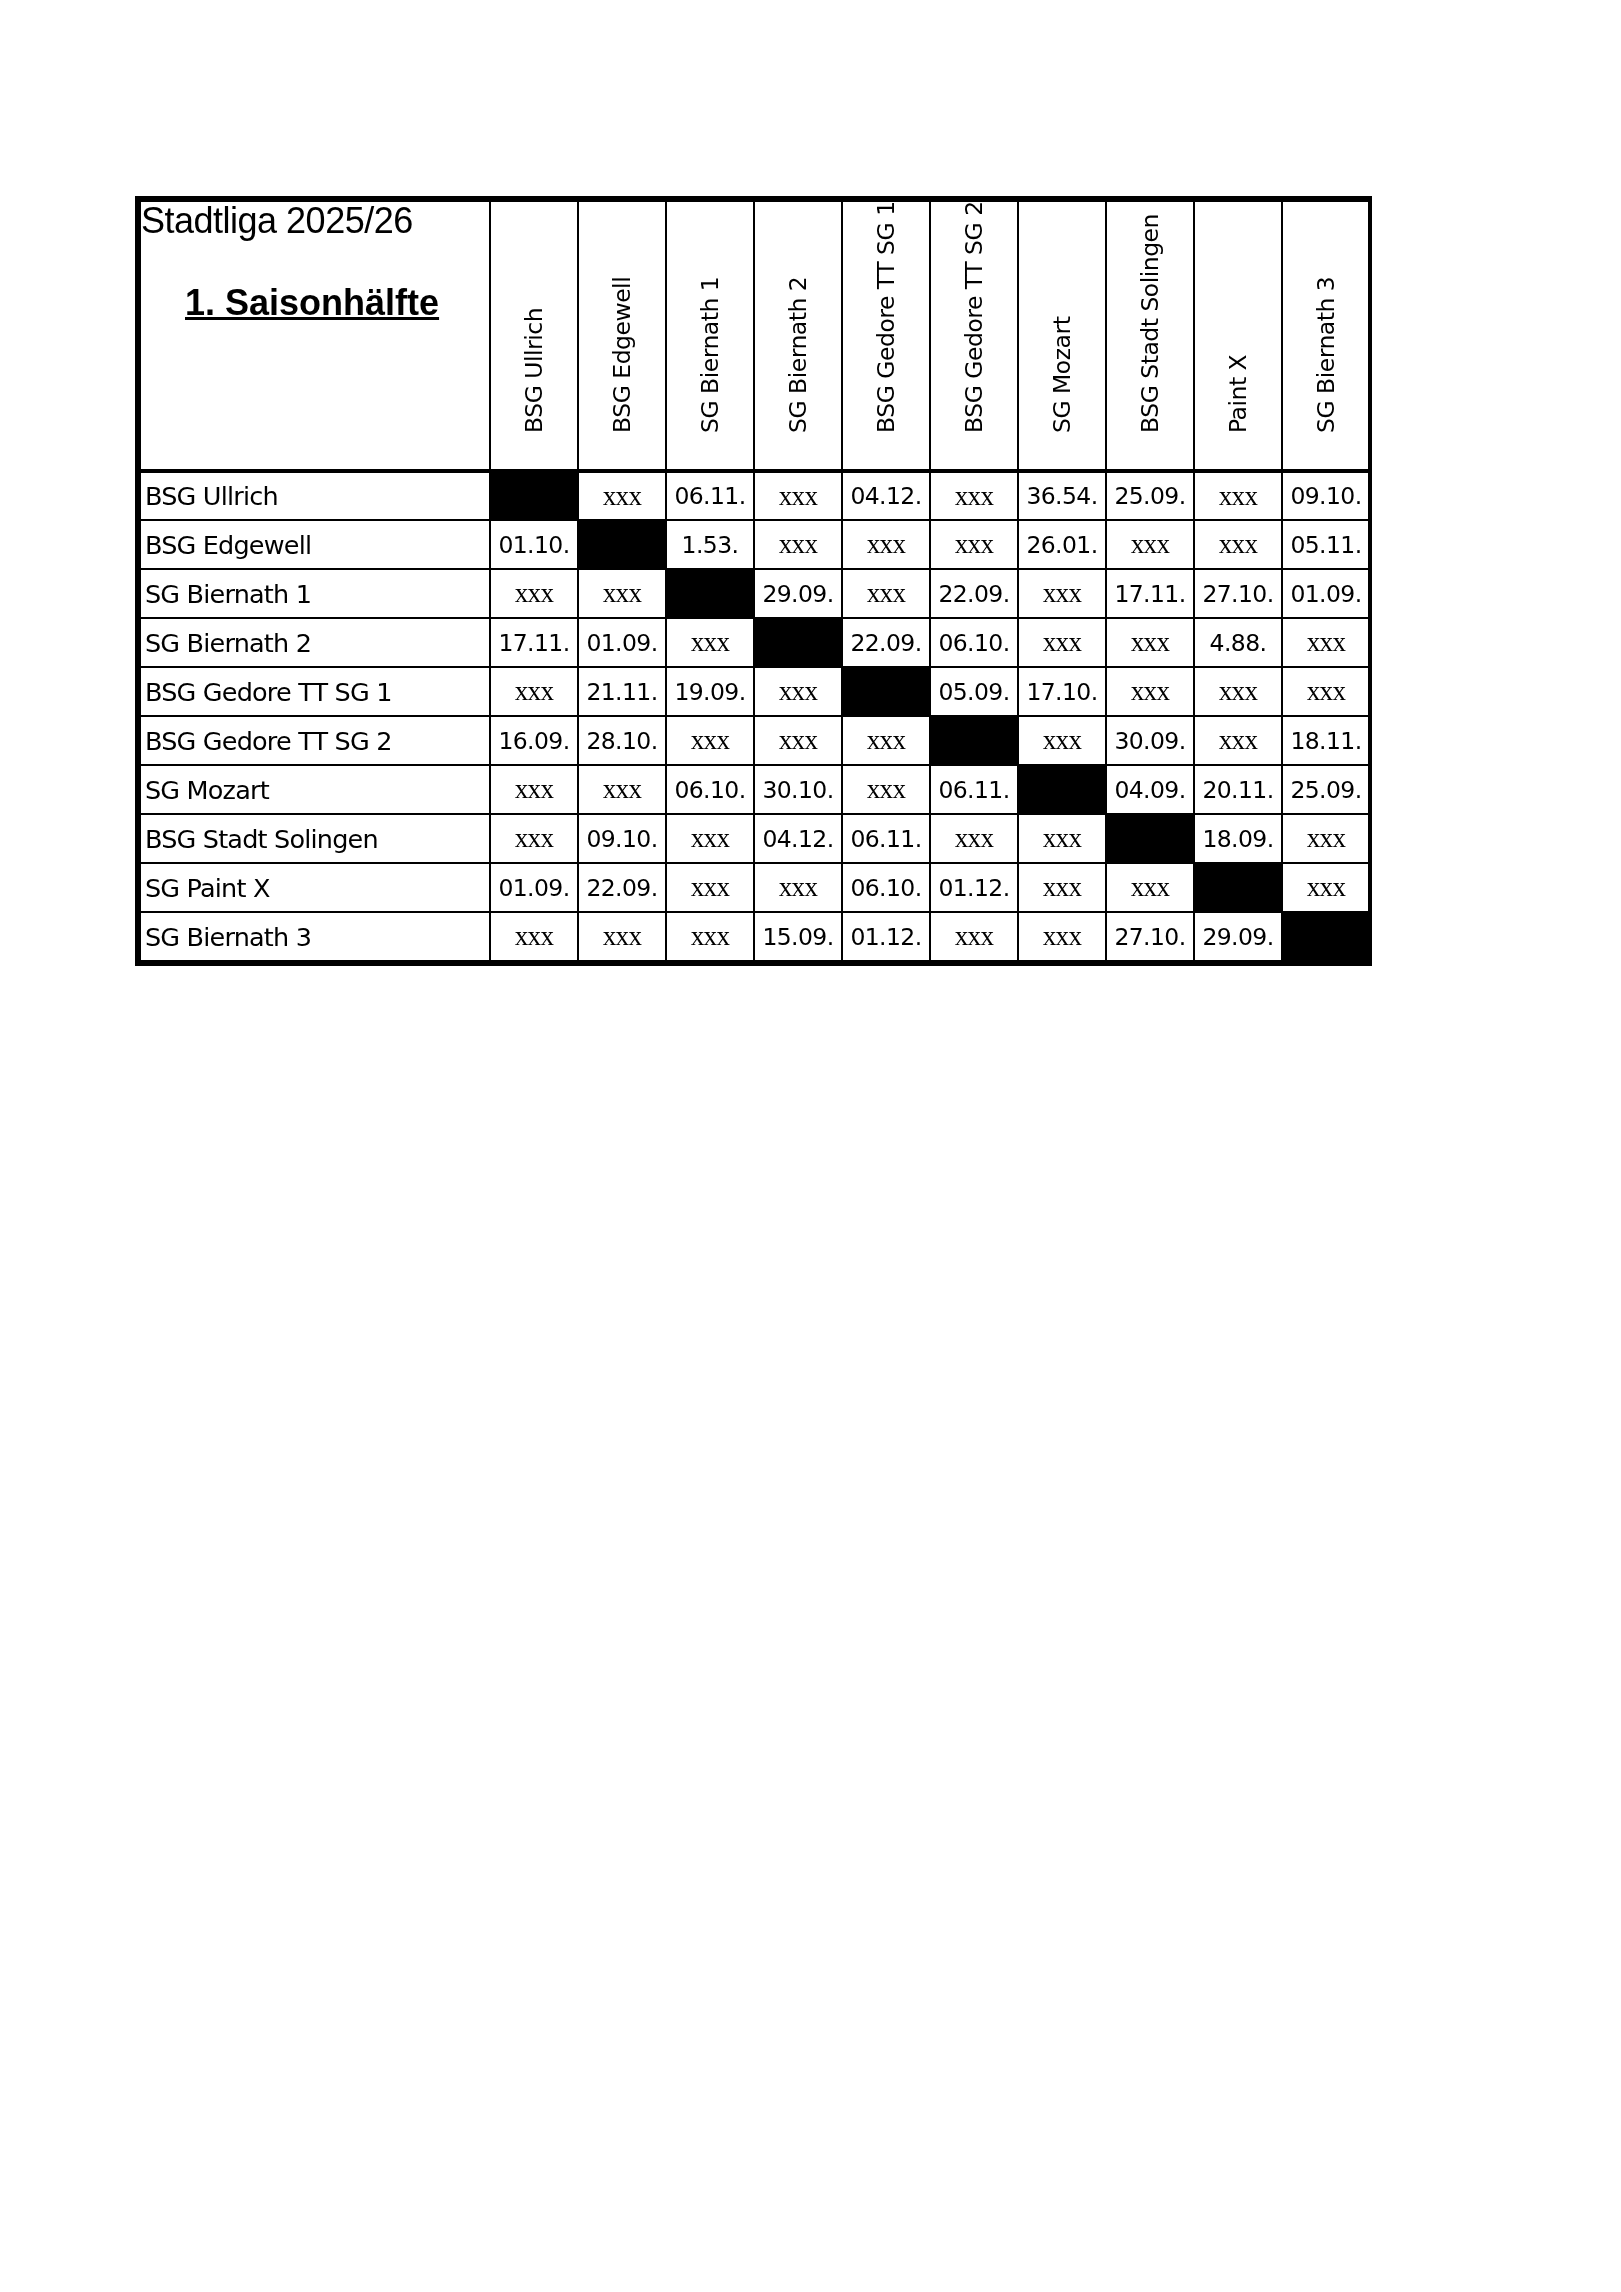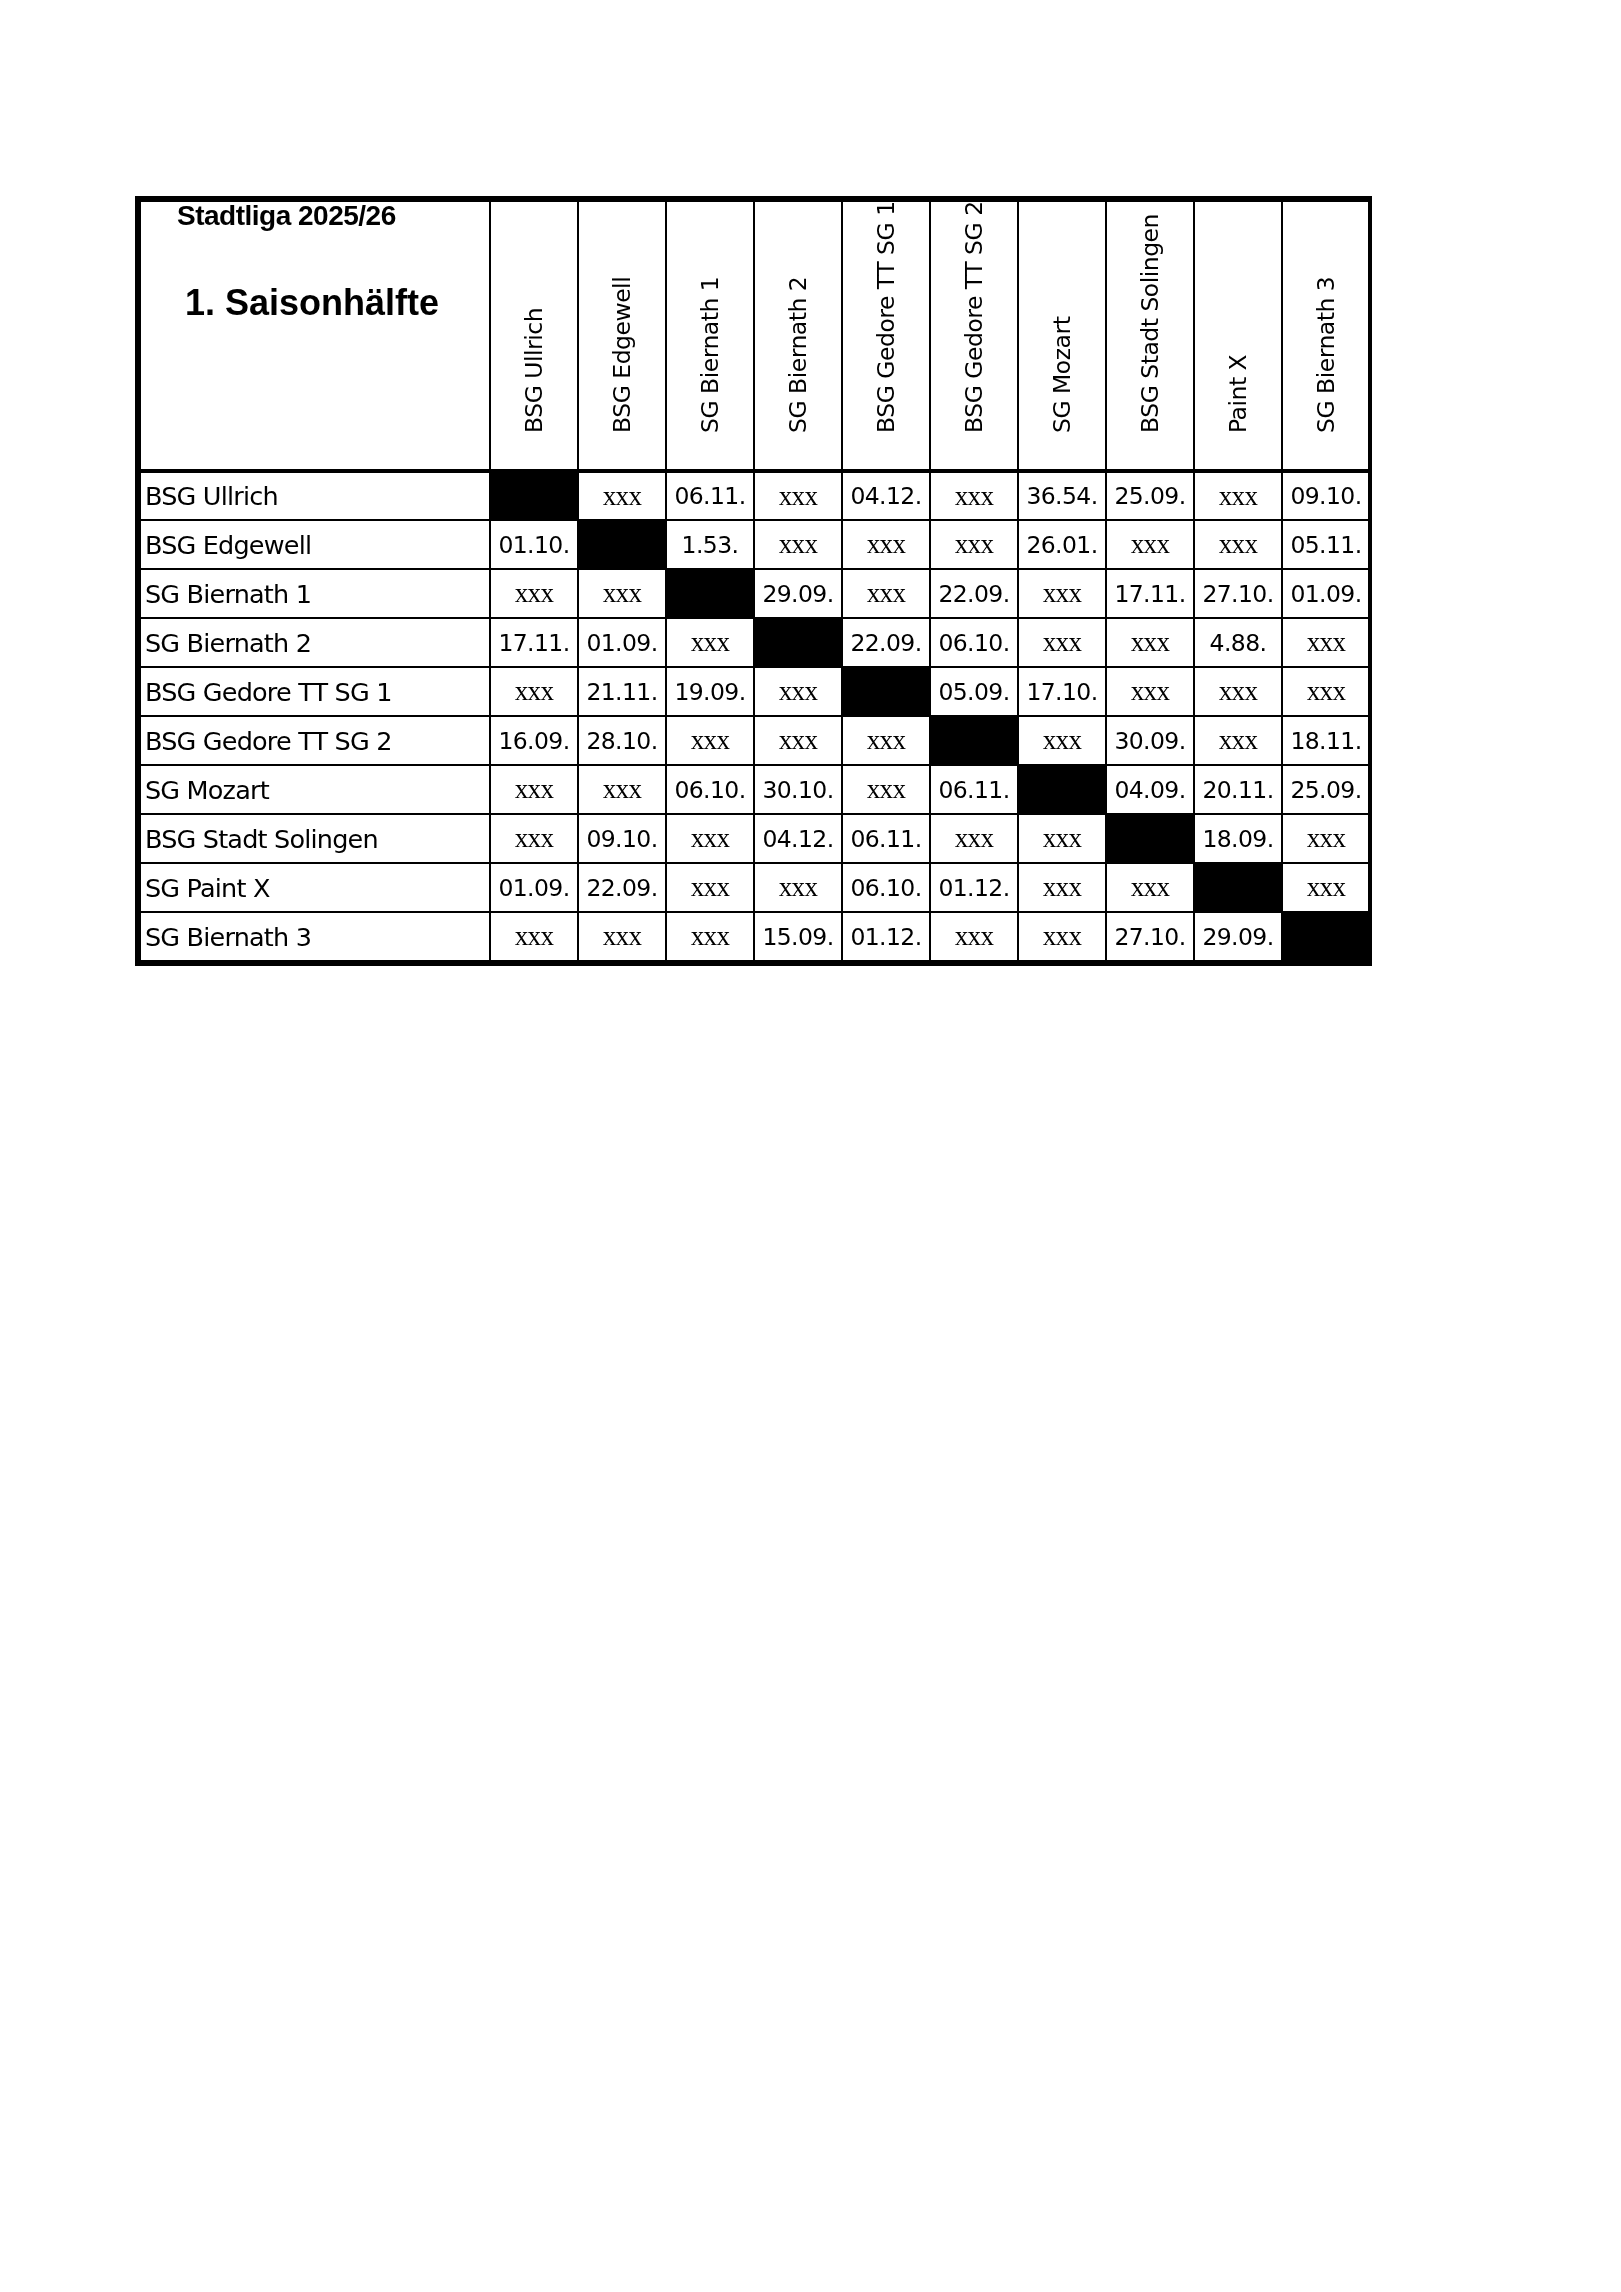--- a/index.html
+++ b/index.html
@@ -3,22 +3,22 @@
 <meta charset="utf-8">
 <style>
   html, body { margin: 0; padding: 0; background: #ffffff; }
   body { width: 1621px; height: 2293px; position: relative; overflow: hidden; font-family: "DejaVu Sans", "Liberation Sans", sans-serif; color: #000; }
   .sheet { position: absolute; left: 135px; top: 196px; width: 1237px; border: 4.9px solid #000; box-sizing: border-box; }
   table { border-collapse: collapse; table-layout: fixed; width: 100%; }
   td, th { border: 2px solid #000; padding: 0; box-sizing: border-box; }
   col.team-col { width: 350px; }
   col.match-col { width: 88px; }
   .title-cell { height: 270px; vertical-align: top; text-align: left; border-bottom: 4.9px solid #000; border-right: 2.9px solid #000; position: relative; }
-  .title-main { position: absolute; left: 0px; top: -2px; font-family: "Liberation Sans", sans-serif; font-weight: bold; font-size: 28px; letter-spacing: -0.5px; white-space: nowrap; margin-left: 36px; }
-  .title-sub { position: absolute; left: 44px; top: 80px; font-family: "Liberation Sans", sans-serif; font-weight: bold; font-size: 36px; white-space: nowrap; }
+  .title-main { position: absolute; left: 0px; top: -2px; font-family: "Liberation Sans", sans-serif; font-weight: normal; font-size: 36px; letter-spacing: -0.5px; white-space: nowrap; }
+  .title-sub { position: absolute; left: 44px; top: 80px; font-family: "Liberation Sans", sans-serif; font-weight: bold; font-size: 36px; white-space: nowrap; text-decoration: underline; }
   .col-head { height: 270px; border-bottom: 4.9px solid #000; position: relative; font-weight: normal; }
   .col-head span { position: absolute; left: 50%; bottom: 7.8px; transform-origin: 0 0; transform: rotate(-90deg) translate(0, -50%); white-space: nowrap; font-size: 23.5px; font-family: "DejaVu Sans", sans-serif; letter-spacing: -0.5px; }
   .row-label { height: 49px; text-align: left; font-size: 25.5px; padding-left: 3.9px; white-space: nowrap; border-right: 2.9px solid #000; font-family: "DejaVu Sans", sans-serif; letter-spacing: -0.8px; font-weight: normal; }
   .cell { height: 49px; text-align: center; font-size: 23.5px; white-space: nowrap; overflow: hidden; letter-spacing: -0.6px; }
   .cell.blank { background: #000; }
   .cell.xxx { font-size: 27px; font-family: Liberation Serif, serif; }
 </style>
 </head>
 <body>
 

